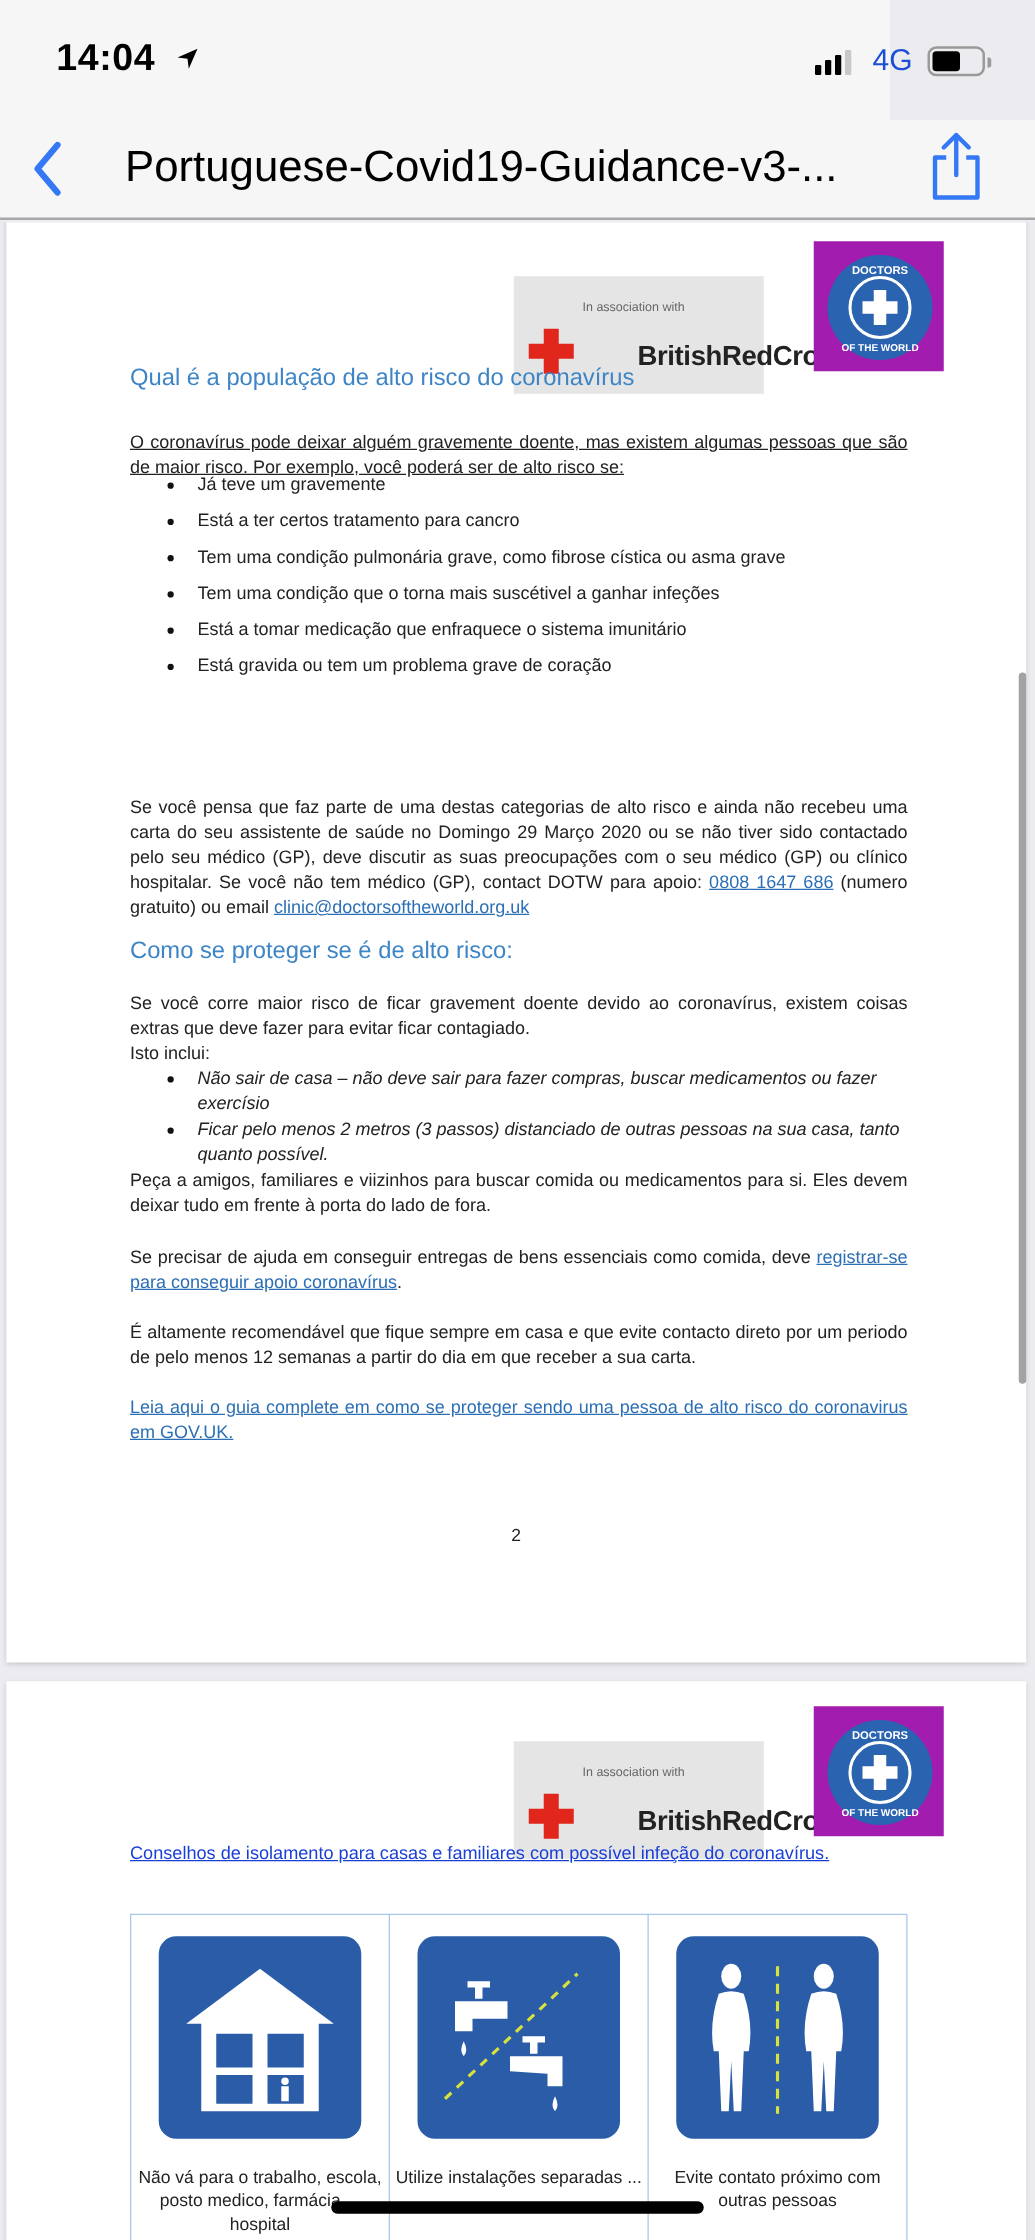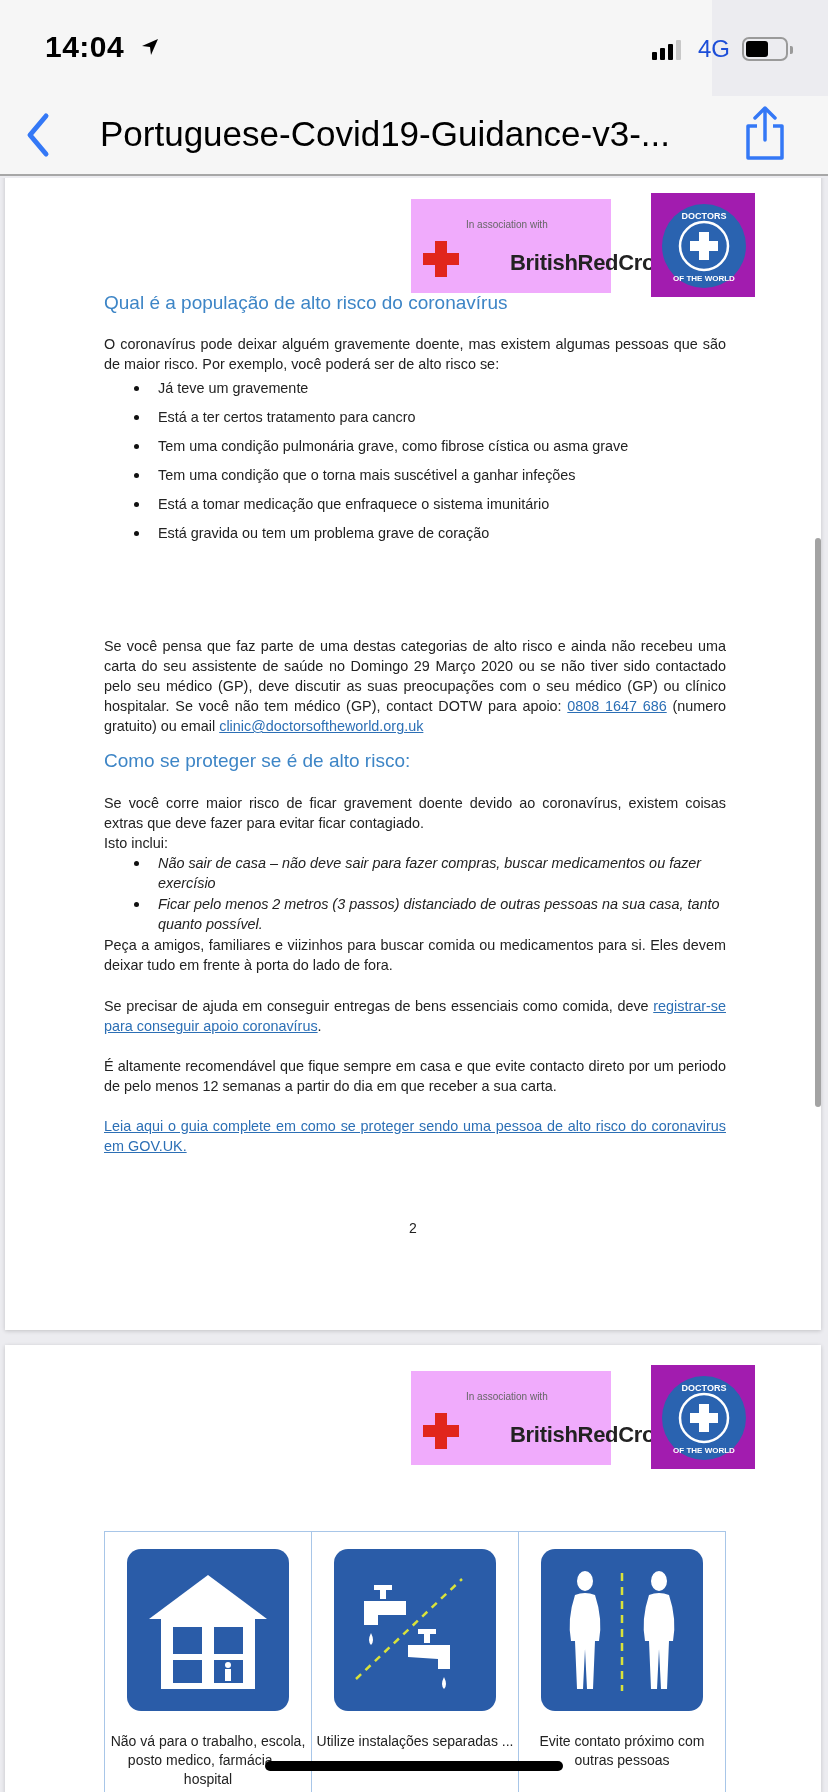--- a/index.html
+++ b/index.html
@@ -16,21 +16,21 @@
   .battery .nub { position: absolute; right: -7px; top: 7px; width: 3px; height: 8px; background: #9a9a9a; border-radius: 0 2px 2px 0; }
   .navbar { position: absolute; left: 0; top: 96px; width: 828px; height: 80px; background: #f6f6f6; border-bottom: 2px solid #a7a7a7; }
   .back-btn { position: absolute; left: 18px; top: 14px; width: 40px; height: 50px; cursor: pointer; }
   .nav-title { position: absolute; left: 100px; top: 18px; font-size: 35px; color: #000; white-space: nowrap; }
   .share-btn { position: absolute; left: 740px; top: 8px; width: 50px; height: 58px; cursor: pointer; }
   .scroller { position: absolute; left: 0; top: 178px; width: 828px; height: 1614px; overflow: hidden; background: #ececf0; }
   .page { position: absolute; left: 5px; width: 816px; background: #fff; box-shadow: 0 1px 4px rgba(0,0,0,0.18); }
   .page1 { top: -10px; height: 1162px; }
   .page2 { top: 1167px; height: 600px; }
   .logos { position: absolute; width: 360px; height: 110px; }
-  .brc { position: absolute; left: 0; top: 6px; width: 200px; height: 94px; background: #f0abfc; }
+  .brc { position: absolute; left: 0; top: 28px; width: 200px; height: 94px; background: #e5e5e5; }
   .brc .assoc { position: absolute; left: 55px; top: 20px; font-size: 10px; color: #666; }
   .brc .cross { position: absolute; left: 12px; top: 42px; width: 36px; height: 36px; }
   .brc .cross::before { content: ""; position: absolute; left: 12px; top: 0; width: 12px; height: 36px; background: #e1261c; }
   .brc .cross::after { content: ""; position: absolute; left: 0; top: 12px; width: 36px; height: 12px; background: #e1261c; }
   .brc .name { position: absolute; left: 55px; top: 51px; font-size: 22px; font-weight: bold; color: #222; letter-spacing: -0.3px; margin-left: 44px; }
   .dotw { position: absolute; left: 240px; top: 0; width: 104px; height: 104px; background: #a21caf; }
   .dotw svg { position: absolute; left: 10px; top: 10px; }
   .h1 { position: absolute; left: 99px; font-size: 19px; color: #3d85c6; }
   .body-text { position: absolute; left: 99px; width: 622px; font-size: 14.4px; line-height: 20px; color: #222; font-family: "Liberation Sans", sans-serif; text-align: justify; }
   .bullets { position: absolute; left: 120px; width: 600px; list-style: none; }
@@ -101,21 +101,21 @@
           <circle cx="43" cy="43" r="24" fill="none" stroke="#fff" stroke-width="2.5"></circle>
           <rect x="38" y="29" width="10" height="28" fill="#fff"></rect>
           <rect x="29" y="38" width="28" height="10" fill="#fff"></rect>
           <text x="43" y="16" font-size="9" font-weight="bold" fill="#fff" text-anchor="middle" font-family="Liberation Sans, sans-serif">DOCTORS</text>
           <text x="43" y="78" font-size="8" font-weight="bold" fill="#fff" text-anchor="middle" font-family="Liberation Sans, sans-serif">OF THE WORLD</text>
         </svg>
       </div>
     </div>
 
     <div class="h1" style="top:124px;">Qual é a população de alto risco do coronavírus</div>
-    <div class="body-text" style="top:166px;">O coronavírus pode deixar alguém gravemente doente, mas existem algumas pessoas que são de maior risco. Por exemplo, você poderá ser de alto risco se:</div>
+    <div class="body-text" style="top:176px;text-decoration:underline;">O coronavírus pode deixar alguém gravemente doente, mas existem algumas pessoas que são de maior risco. Por exemplo, você poderá ser de alto risco se:</div>
 
     <ul class="bullets" style="top:210px;">
       <li>Já teve um gravemente</li>
       <li>Está a ter certos tratamento para cancro</li>
       <li>Tem uma condição pulmonária grave, como fibrose cística ou asma grave</li>
       <li>Tem uma condição que o torna mais suscétivel a ganhar infeções</li>
       <li>Está a tomar medicação que enfraquece o sistema imunitário</li>
       <li>Está gravida ou tem um problema grave de coração</li>
     </ul>
 
@@ -161,20 +161,21 @@
           <circle cx="43" cy="43" r="42" fill="#2a63b0"></circle>
           <circle cx="43" cy="43" r="24" fill="none" stroke="#fff" stroke-width="2.5"></circle>
           <rect x="38" y="29" width="10" height="28" fill="#fff"></rect>
           <rect x="29" y="38" width="28" height="10" fill="#fff"></rect>
           <text x="43" y="16" font-size="9" font-weight="bold" fill="#fff" text-anchor="middle" font-family="Liberation Sans, sans-serif">DOCTORS</text>
           <text x="43" y="78" font-size="8" font-weight="bold" fill="#fff" text-anchor="middle" font-family="Liberation Sans, sans-serif">OF THE WORLD</text>
         </svg>
       </div>
     </div>
 
+    <a class="link2" style="top:130px;">Conselhos de isolamento para casas e familiares com possível infeção do coronavírus.</a>
 
     <div class="grid">
       <div class="cell">
         <div class="icon-box">
           <svg width="162" height="162" viewBox="0 0 162 162">
             <path d="M22 70 L81 26 L140 70 Z" fill="#fff"></path>
             <rect x="34" y="68" width="94" height="72" fill="#fff"></rect>
             <rect x="46" y="78" width="29" height="27" fill="#2a5ca8"></rect>
             <rect x="87" y="78" width="29" height="27" fill="#2a5ca8"></rect>
             <rect x="46" y="111" width="29" height="23" fill="#2a5ca8"></rect>

